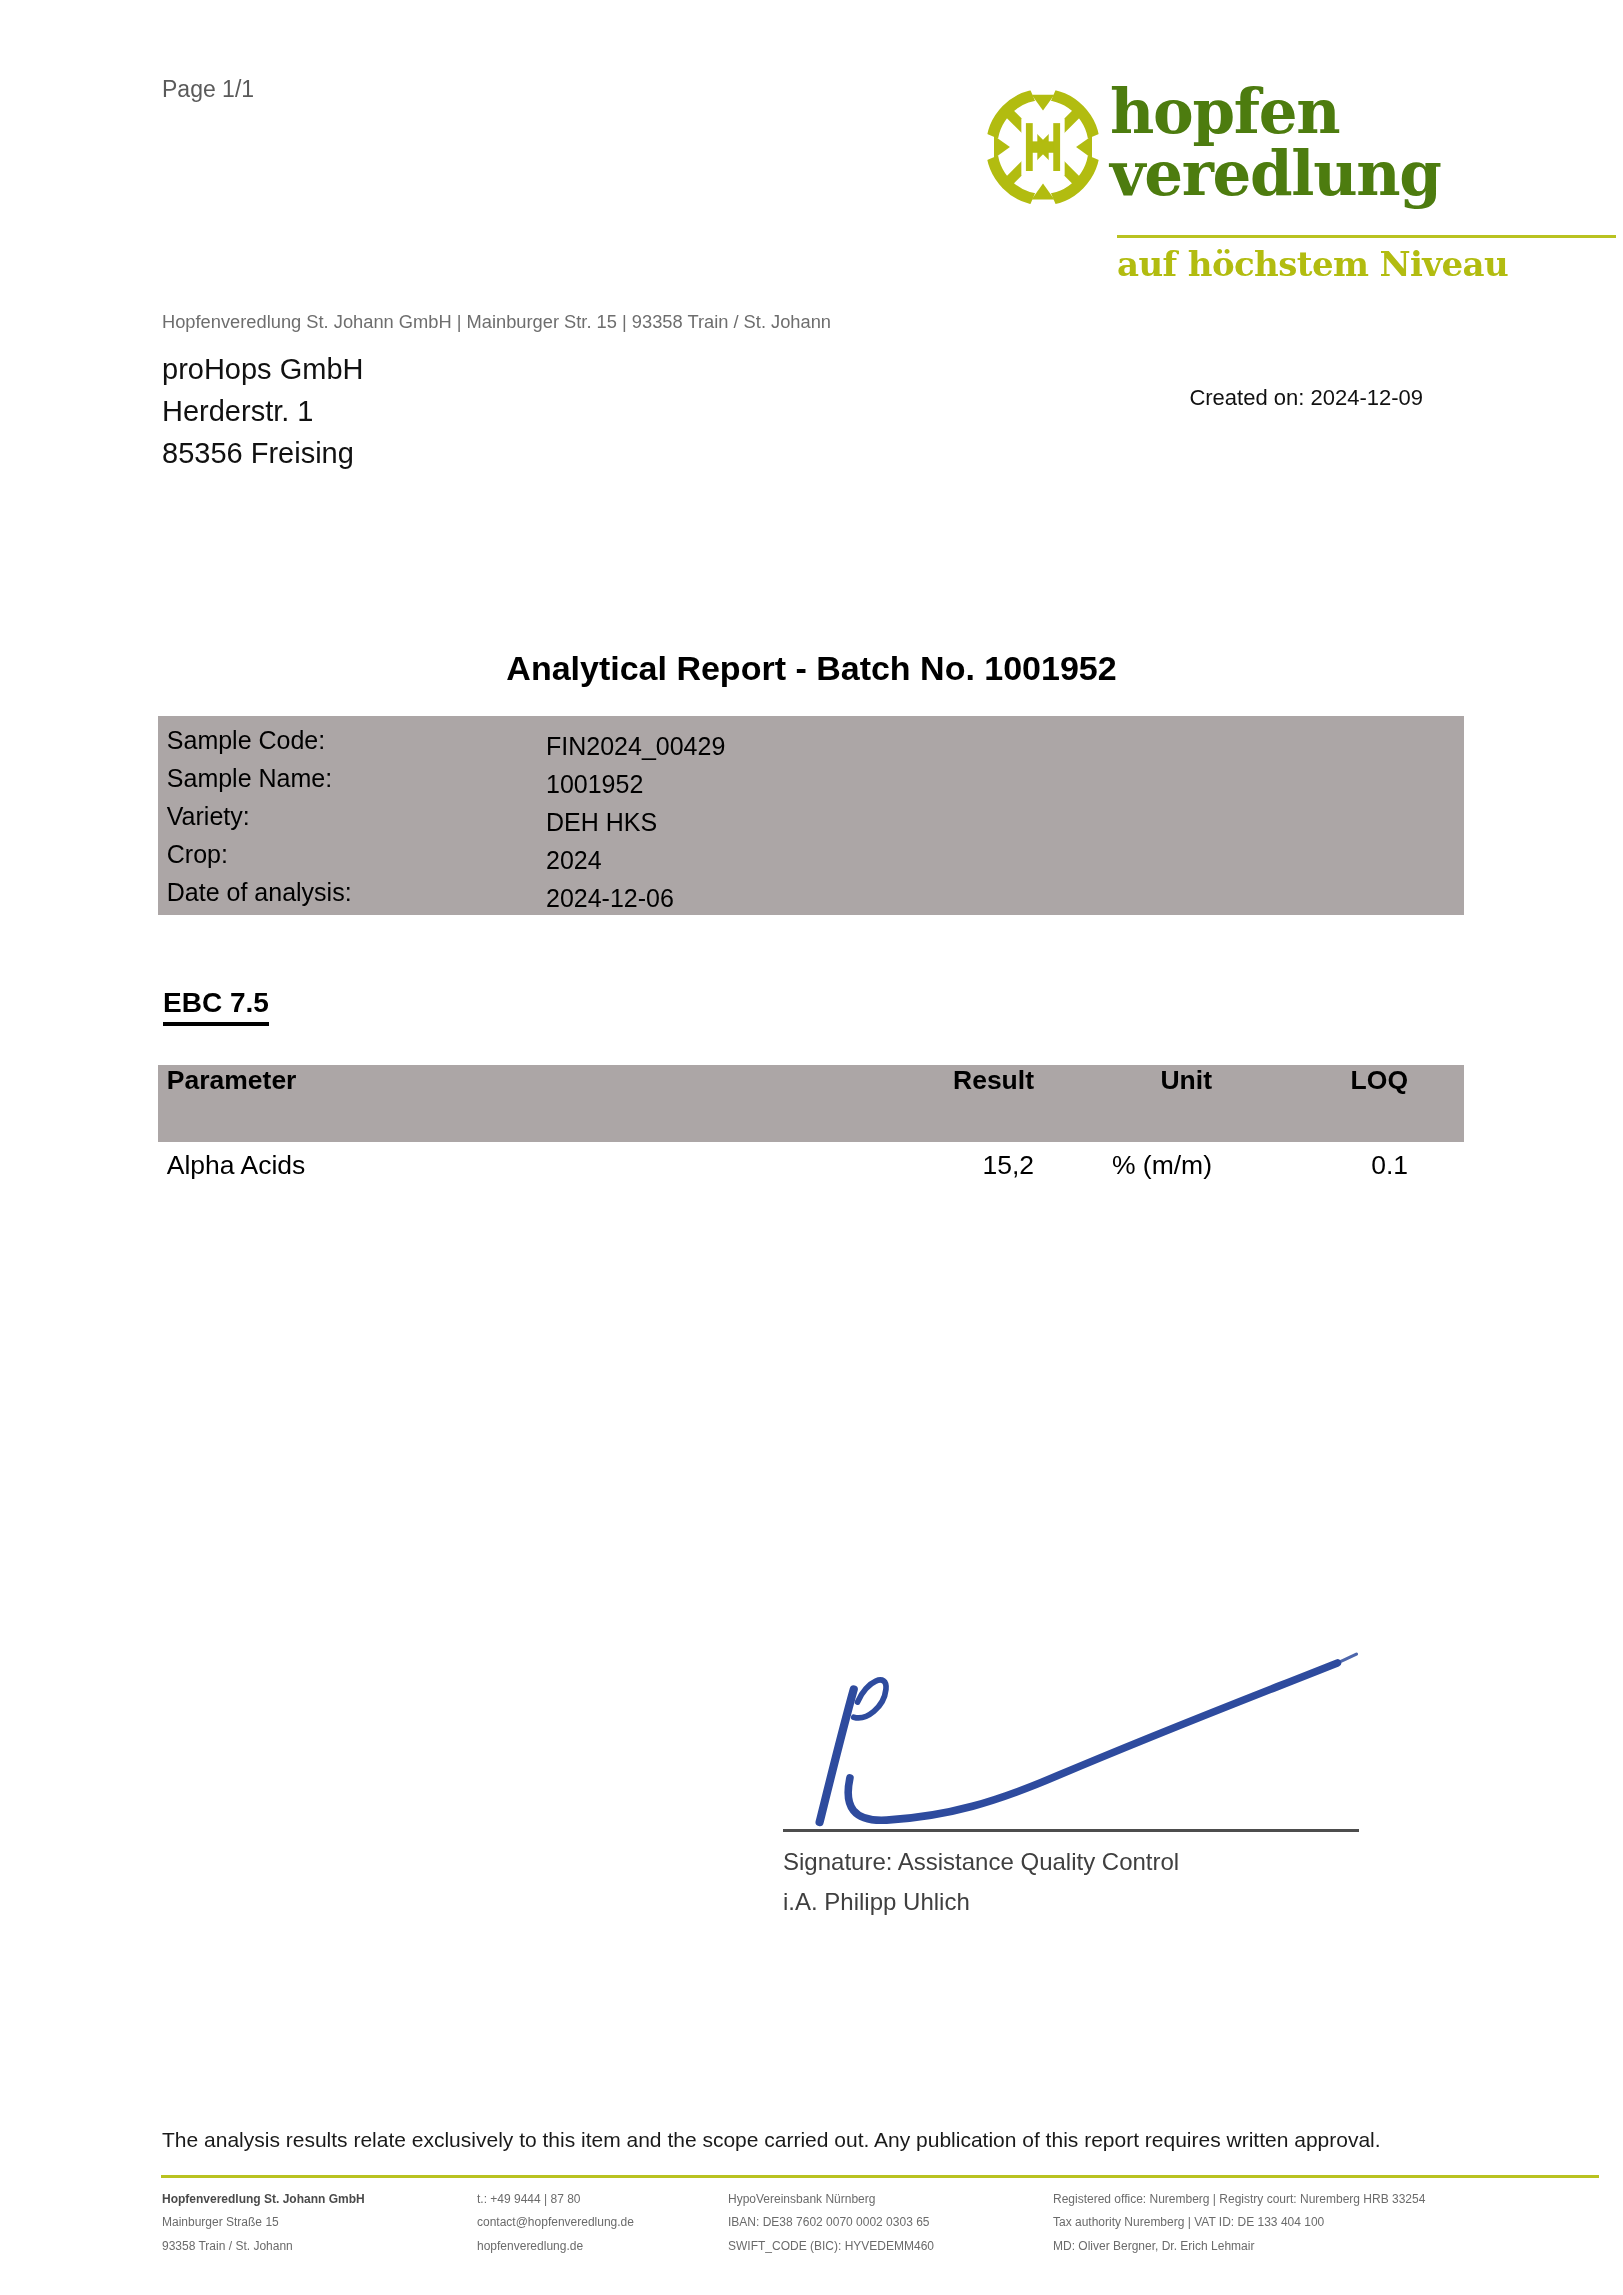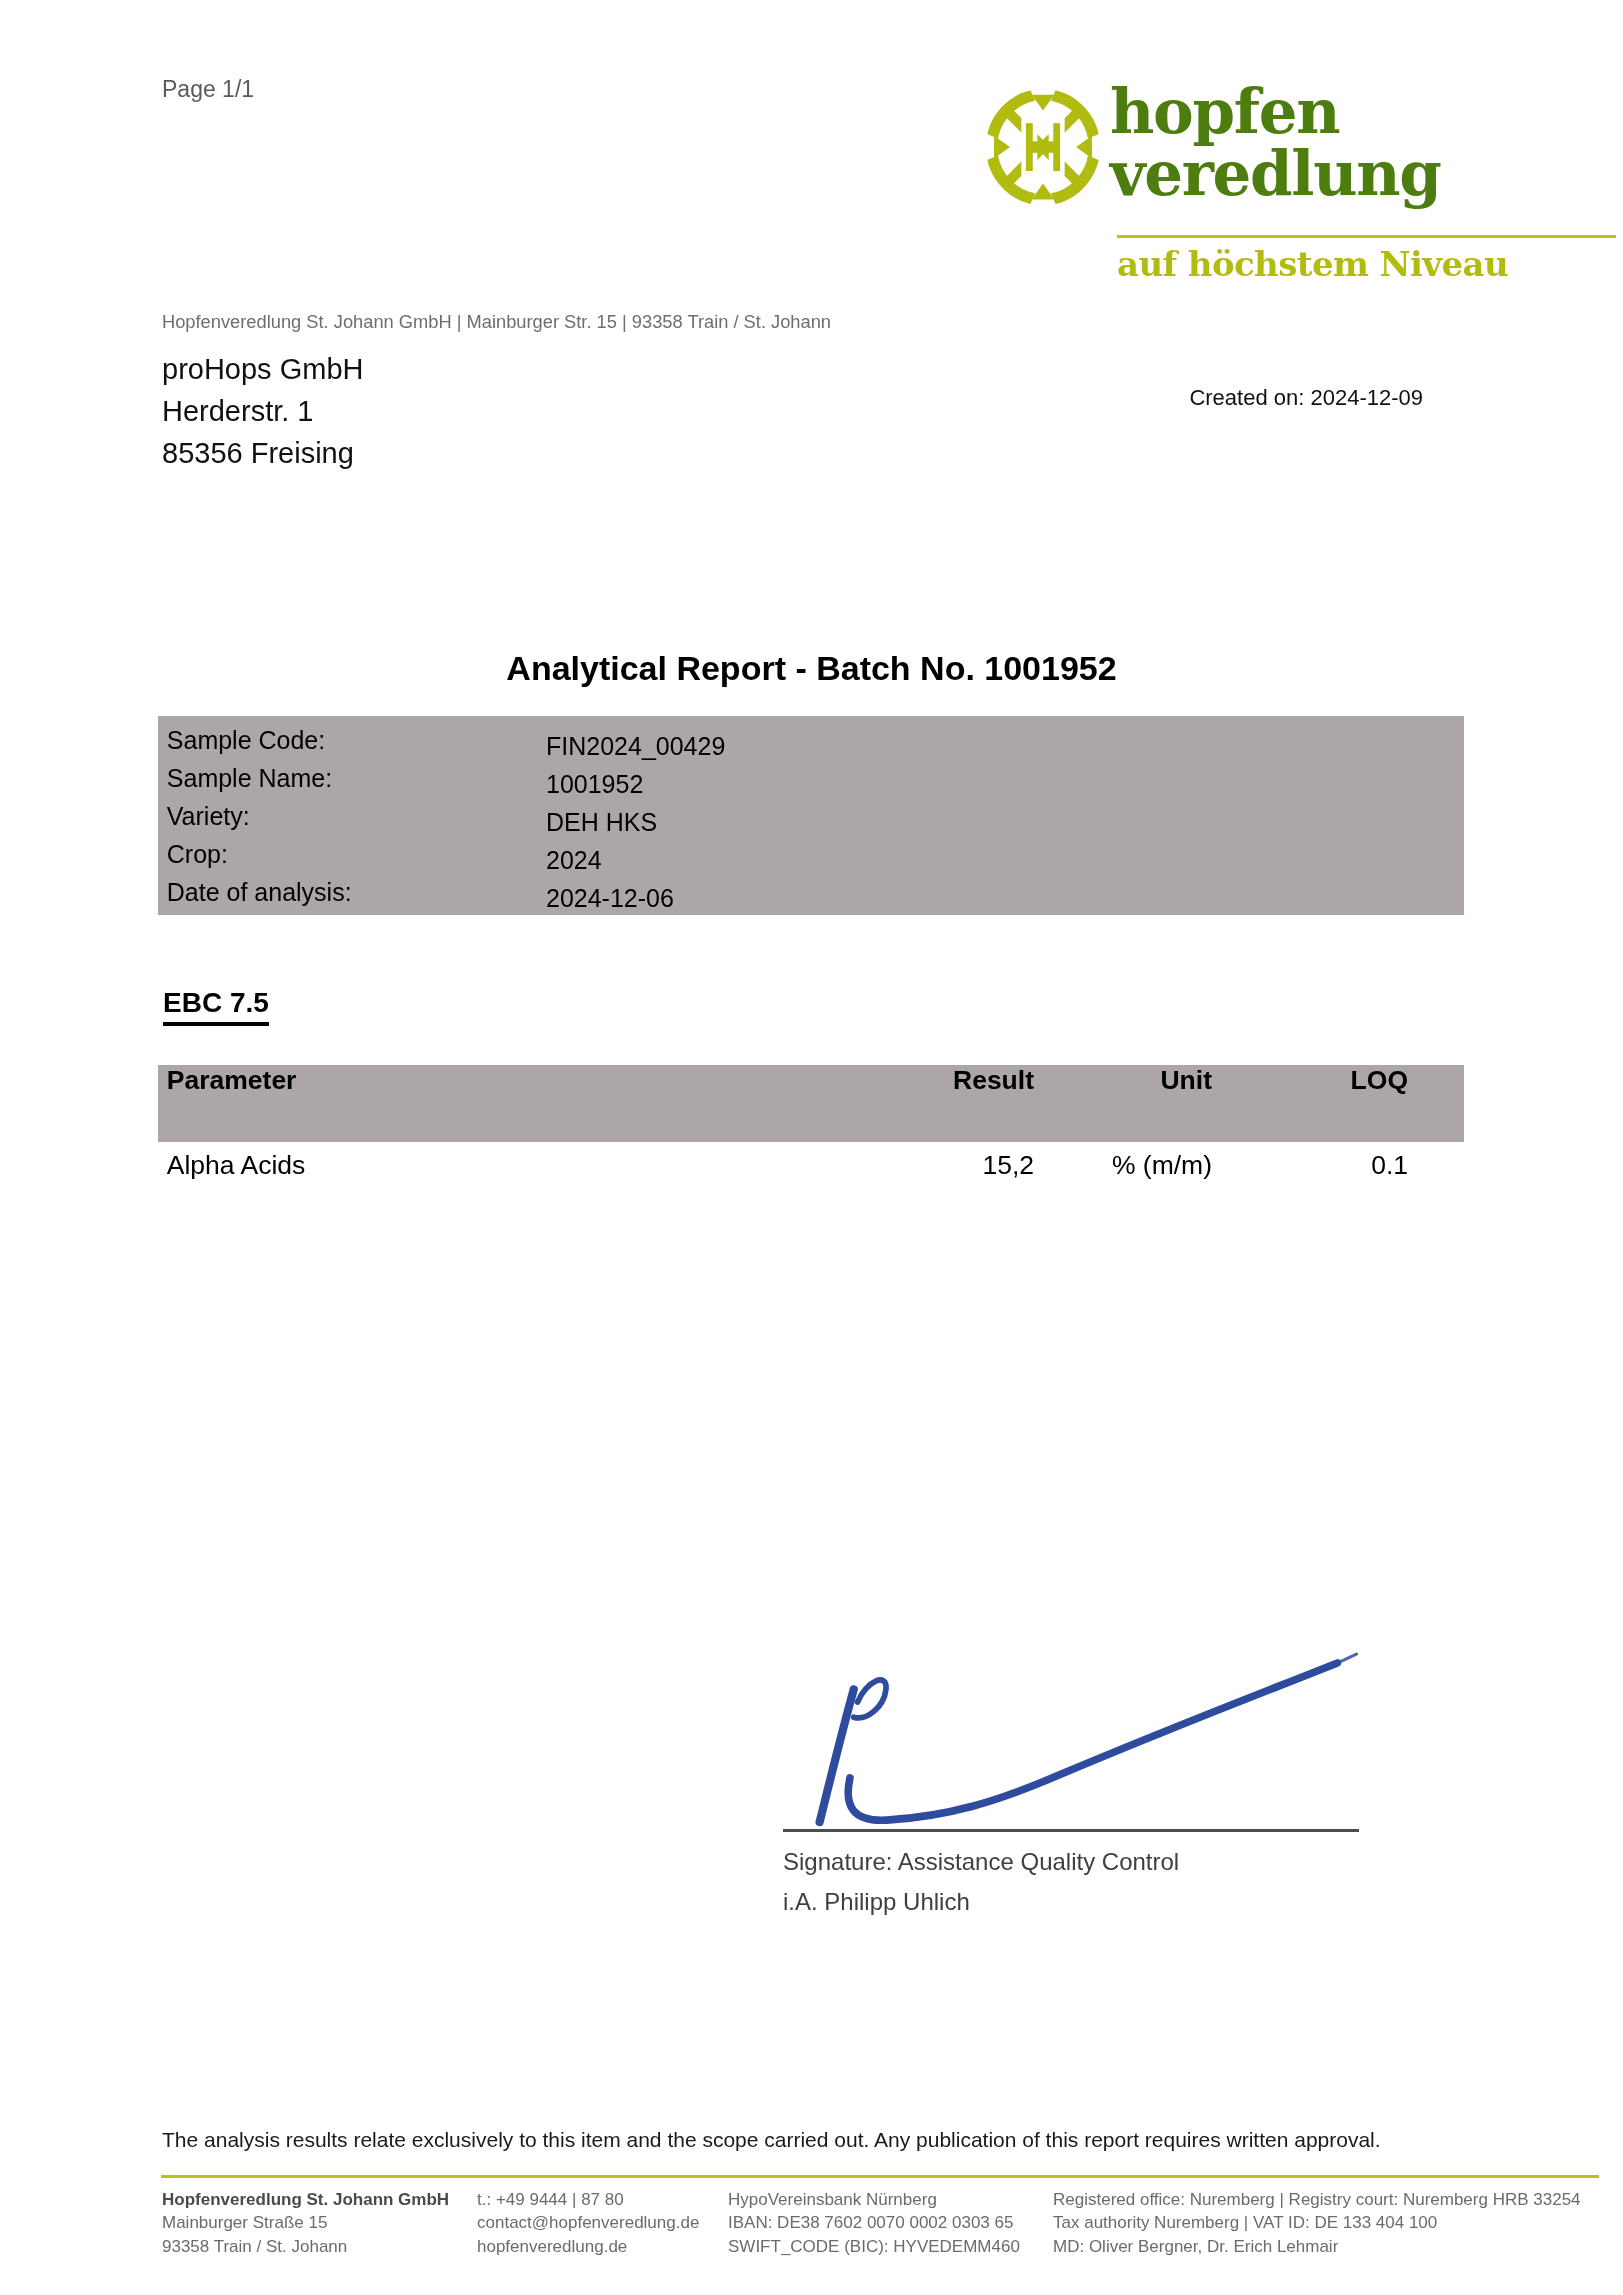--- a/index.html
+++ b/index.html
@@ -67,21 +67,21 @@
 
   
   .sig-stroke{left:783px;top:1635px;width:581px;height:196px;}
   .sig-line{left:783px;top:1829px;width:576px;height:3.2px;background:#4d4d4d;}
   .sig-label{left:783px;top:1848px;font-size:24px;color:#3f3f3f;}
   .sig-name{left:783px;top:1888px;font-size:24px;color:#3f3f3f;}
 
   .disclaimer{left:162px;top:2128px;width:1325px;font-size:21px;color:#1a1a1a;}
   .footer-rule{left:161px;top:2175px;width:1438px;height:3.2px;background:#b9c220;}
 
-  .footer-col{top:2188px;font-size:17px;color:#6b6b6b;line-height:23.4px;}
+  .footer-col{top:2188px;font-size:12px;color:#6b6b6b;line-height:23.4px;}
   .fc1{left:162px;}
   .fc2{left:477px;}
   .fc3{left:728px;}
   .fc4{left:1053px;}
   .footer-col .bold{font-weight:bold;color:#4a4a4a;}
 </style>
 </head>
 <body>
 
 <div id="page">

